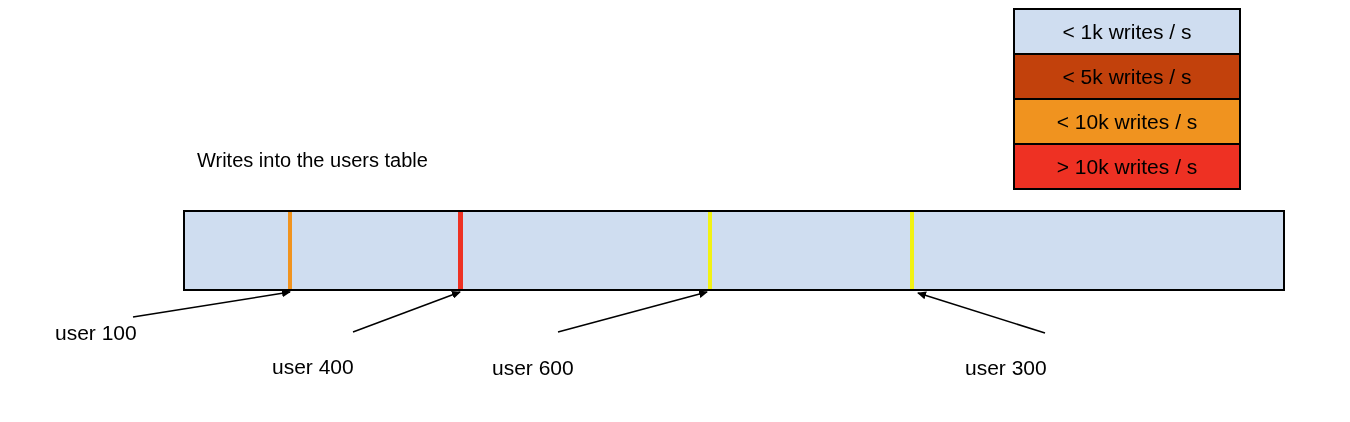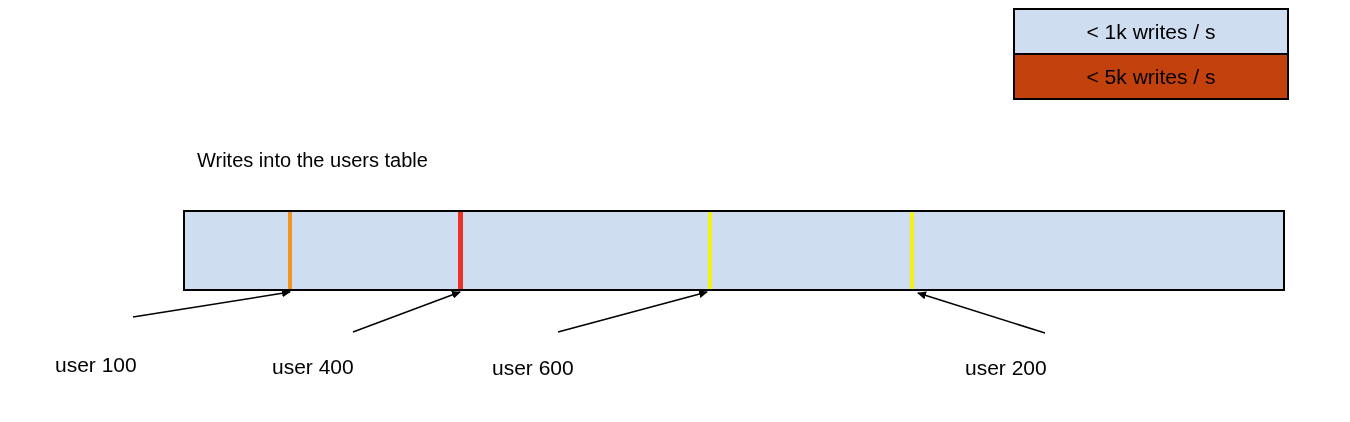--- a/index.html
+++ b/index.html
@@ -16,21 +16,21 @@
     position: absolute;
     left: 197px;
     top: 149px;
     font-size: 20px;
     white-space: nowrap;
   }
   .legend {
     position: absolute;
     left: 1013px;
     top: 8px;
-    width: 276px;
+    width: 228px;
   }
   .legend-row {
     height: 43px;
     border: 2px solid #000;
     margin-top: -2px;
     display: flex;
     align-items: center;
     justify-content: center;
     font-size: 21px;
     white-space: nowrap;
@@ -47,21 +47,21 @@
   .marker {
     position: absolute;
     top: 0;
     height: 100%;
   }
   .user-label {
     position: absolute;
     font-size: 21px;
     white-space: nowrap;
   }
-  .u100 { left: 55px;  top: 353px; }
+  .u100 { left: 55px;  top: 321px; }
   .u200 { left: 272px; top: 355px; }
   .u300 { left: 492px; top: 356px; }
   .u400 { left: 965px; top: 356px; }
   .arrows {
     position: absolute;
     left: 0;
     top: 0;
     pointer-events: none;
   }
 </style>
@@ -71,20 +71,26 @@
 <div class="canvas">
 
   <div class="title">Writes into the users table</div>
 
   <div class="legend">
     <div class="legend-row" style="background: rgb(207, 221, 240);">
       <span>&lt; 1k writes / s</span>
     </div>
     <div class="legend-row" style="background: #c2410c;">
       <span>&lt; 5k writes / s</span>
+    </div>
+    <div class="legend-row" style="background: rgb(240, 147, 31);">
+      <span>&lt; 10k writes / s</span>
+    </div>
+    <div class="legend-row" style="background: rgb(238, 49, 35);">
+      <span>&gt; 10k writes / s</span>
     </div>
   </div>
 
   <div class="bar" style="background: rgb(207, 221, 240); border-color: rgb(0, 0, 0);">
     <div class="marker" style="left: 103px; width: 4px; background: rgb(240, 147, 31);"></div>
     <div class="marker" style="left: 273px; width: 5px; background: rgb(238, 49, 35);"></div>
     <div class="marker" style="left: 523px; width: 4px; background: rgb(242, 242, 20);"></div>
     <div class="marker" style="left: 725px; width: 4px; background: rgb(242, 242, 20);"></div>
   </div>
 
@@ -96,15 +102,15 @@
     </defs>
     <line stroke="#000" stroke-width="1.5" marker-end="url(#ah)" x1="133" y1="317" x2="290" y2="292"></line>
     <line stroke="#000" stroke-width="1.5" marker-end="url(#ah)" x1="353" y1="332" x2="460" y2="292"></line>
     <line stroke="#000" stroke-width="1.5" marker-end="url(#ah)" x1="558" y1="332" x2="707" y2="292"></line>
     <line stroke="#000" stroke-width="1.5" marker-end="url(#ah)" x1="1045" y1="333" x2="918" y2="293"></line>
   </svg>
 
   <div class="user-label u100">user 100</div>
   <div class="user-label u200">user 400</div>
   <div class="user-label u300">user 600</div>
-  <div class="user-label u400">user 200</div>
+  <div class="user-label u400">user 300</div>
 
 </div>
 
 </body></html>

